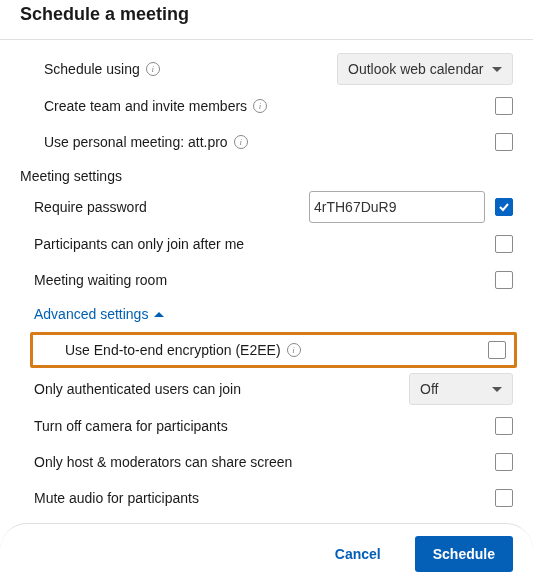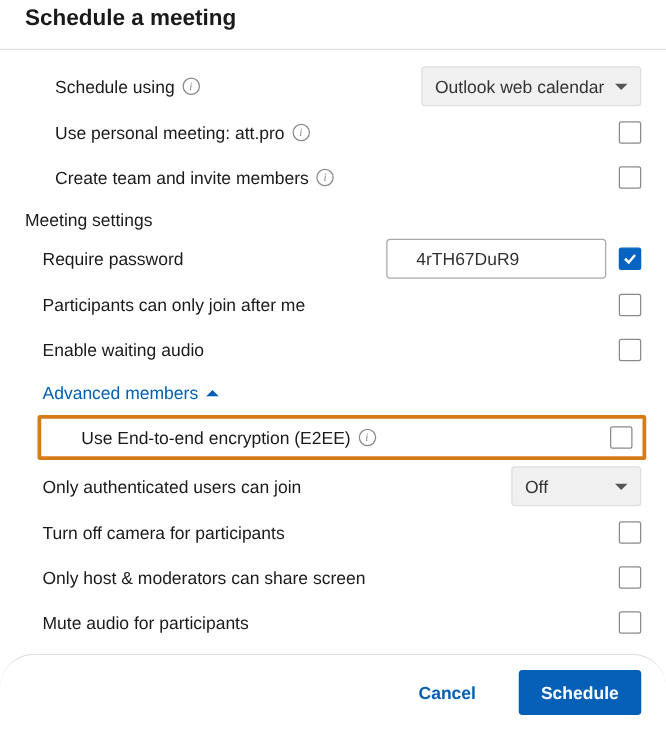--- a/index.html
+++ b/index.html
@@ -111,21 +111,21 @@
     background: #0564c1;
     border-color: #0564c1;
   }
   .checkbox.checked svg { display: block; }
   .checkbox svg { display: none; color:#fff; }
   .text-input {
     width: 176px;
     height: 32px;
     border: 1px solid #a9a9a9;
     border-radius: 3px;
-    padding: 0 23px;
+    padding: 0 4px;
     font-size: 14px;
     color: #333;
     outline: none;
   }
   .right-group {
     display: flex;
     align-items: center;
     gap: 10px;
   }
   .advanced-toggle {
@@ -203,31 +203,31 @@
       <span class="info-icon"></span>
     </div>
     <div class="select">
       <span>Outlook web calendar</span>
       <span class="caret-down"></span>
     </div>
   </div>
 
   <div class="row">
     <div class="label-wrap">
-      <span>Use personal meeting: att.pro</span>
+      <span>Create team and invite members</span>
       <span class="info-icon"></span>
     </div>
     <span class="checkbox">
       
     </span>
   </div>
 
   <div class="row">
     <div class="label-wrap">
-      <span>Create team and invite members</span>
+      <span>Use personal meeting: att.pro</span>
       <span class="info-icon"></span>
     </div>
     <span class="checkbox">
       
     </span>
   </div>
 
   <div class="section-title">Meeting settings</div>
 
   <div class="row indent">
@@ -243,28 +243,28 @@
   </div>
 
   <div class="row indent">
     <span>Participants can only join after me</span>
     <span class="checkbox">
       
     </span>
   </div>
 
   <div class="row indent">
-    <span>Enable waiting audio</span>
+    <span>Meeting waiting room</span>
     <span class="checkbox">
       
     </span>
   </div>
 
   <div class="advanced-toggle">
-    <span>Advanced members</span>
+    <span>Advanced settings</span>
     <span class="caret-up"></span>
   </div>
 
   <div class="highlight-row">
     <div class="label-wrap">
       <span>Use End-to-end encryption (E2EE)</span>
       <span class="info-icon"></span>
     </div>
     <span class="checkbox">
       

